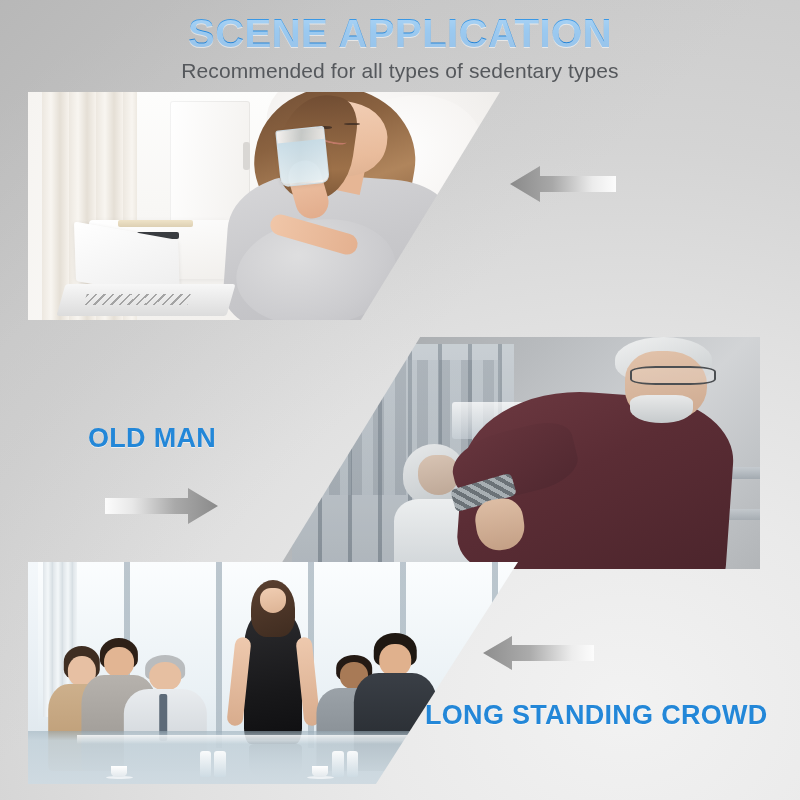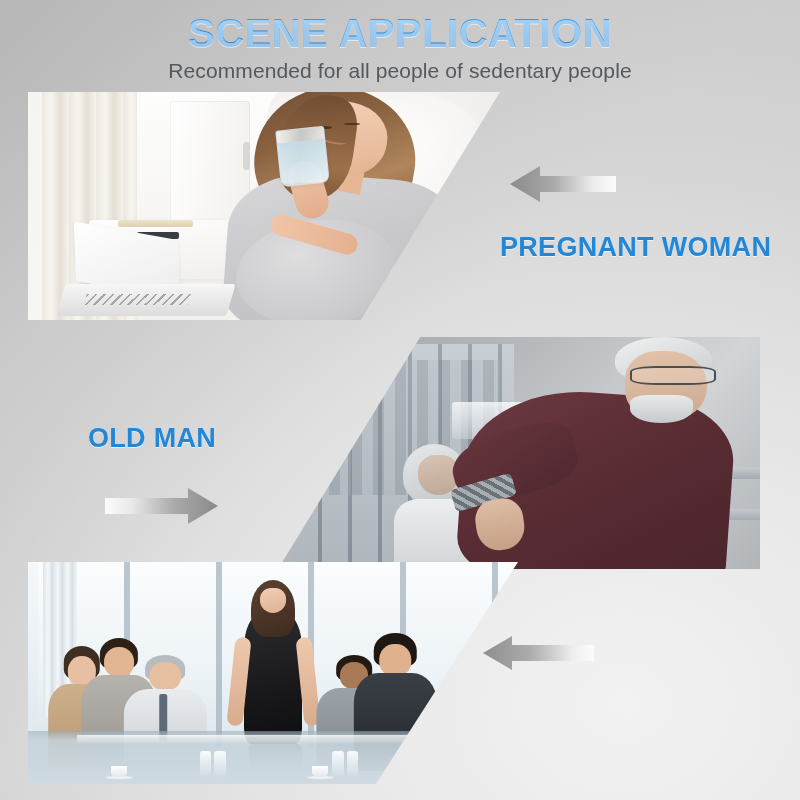--- a/index.html
+++ b/index.html
@@ -441,21 +441,21 @@
     bottom: 3%;
   }
 </style>
 </head>
 <body>
 
 <div id="poster">
 
   <div class="header">
     <h1 class="title">SCENE APPLICATION</h1>
-    <p class="subtitle">Recommended for all people of sedentary people</p>
+    <p class="subtitle">Recommended for all types of sedentary types</p>
   </div>
 
   <div class="scene" style="left:0; top:0; width:800px; height:340px;">
 
     <div class="photo clip-right-down" style="left:28px; top:92px; width:472px; height:228px;">
       <div class="inner">
         <div class="sc1-bg"></div>
         <div class="sc1-curtain"></div>
         <div class="sc1-wall"></div>
         <div class="sc1-door"></div>
@@ -492,21 +492,20 @@
             <linearGradient id="gradArrowL1" x1="0" y1="0" x2="1" y2="0">
               <stop offset="0%" stop-color="#8a8a8a"></stop>
               <stop offset="40%" stop-color="#a8a8a8"></stop>
               <stop offset="78%" stop-color="#ececec"></stop>
               <stop offset="100%" stop-color="#fcfcfc"></stop>
             </linearGradient>
           </defs>
           <path d="M2 24 L32 6 L32 16 L108 16 L108 32 L32 32 L32 42 Z" fill="url(#gradArrowL1)"></path>
         </svg>
       </div>
-      <div class="label" style="margin-top:26px;">PREGNANT WOMAN</div>
     </div>
   </div>
 
   <div class="scene" style="left:0; top:7px; width:800px; height:800px;">
 
     <div class="photo clip-left-down" style="left:278px; top:330px; width:482px; height:232px;">
       <div class="inner">
         <div class="sc2-bg"></div>
         <div class="sc2-window"></div>
         <div class="sc2-city"></div>
@@ -615,16 +614,17 @@
             <linearGradient id="gradArrowL2" x1="0" y1="0" x2="1" y2="0">
               <stop offset="0%" stop-color="#8e8e8e"></stop>
               <stop offset="42%" stop-color="#ababab"></stop>
               <stop offset="80%" stop-color="#ededed"></stop>
               <stop offset="100%" stop-color="#fcfcfc"></stop>
             </linearGradient>
           </defs>
           <path d="M2 23 L31 6 L31 15 L113 15 L113 31 L31 31 L31 40 Z" fill="url(#gradArrowL2)"></path>
         </svg>
       </div>
+      <div class="label" style="margin-top:26px; margin-left:-30px;">LONG STANDING CROWD</div>
     </div>
   </div>
 
 </div>
 
 </body></html>

